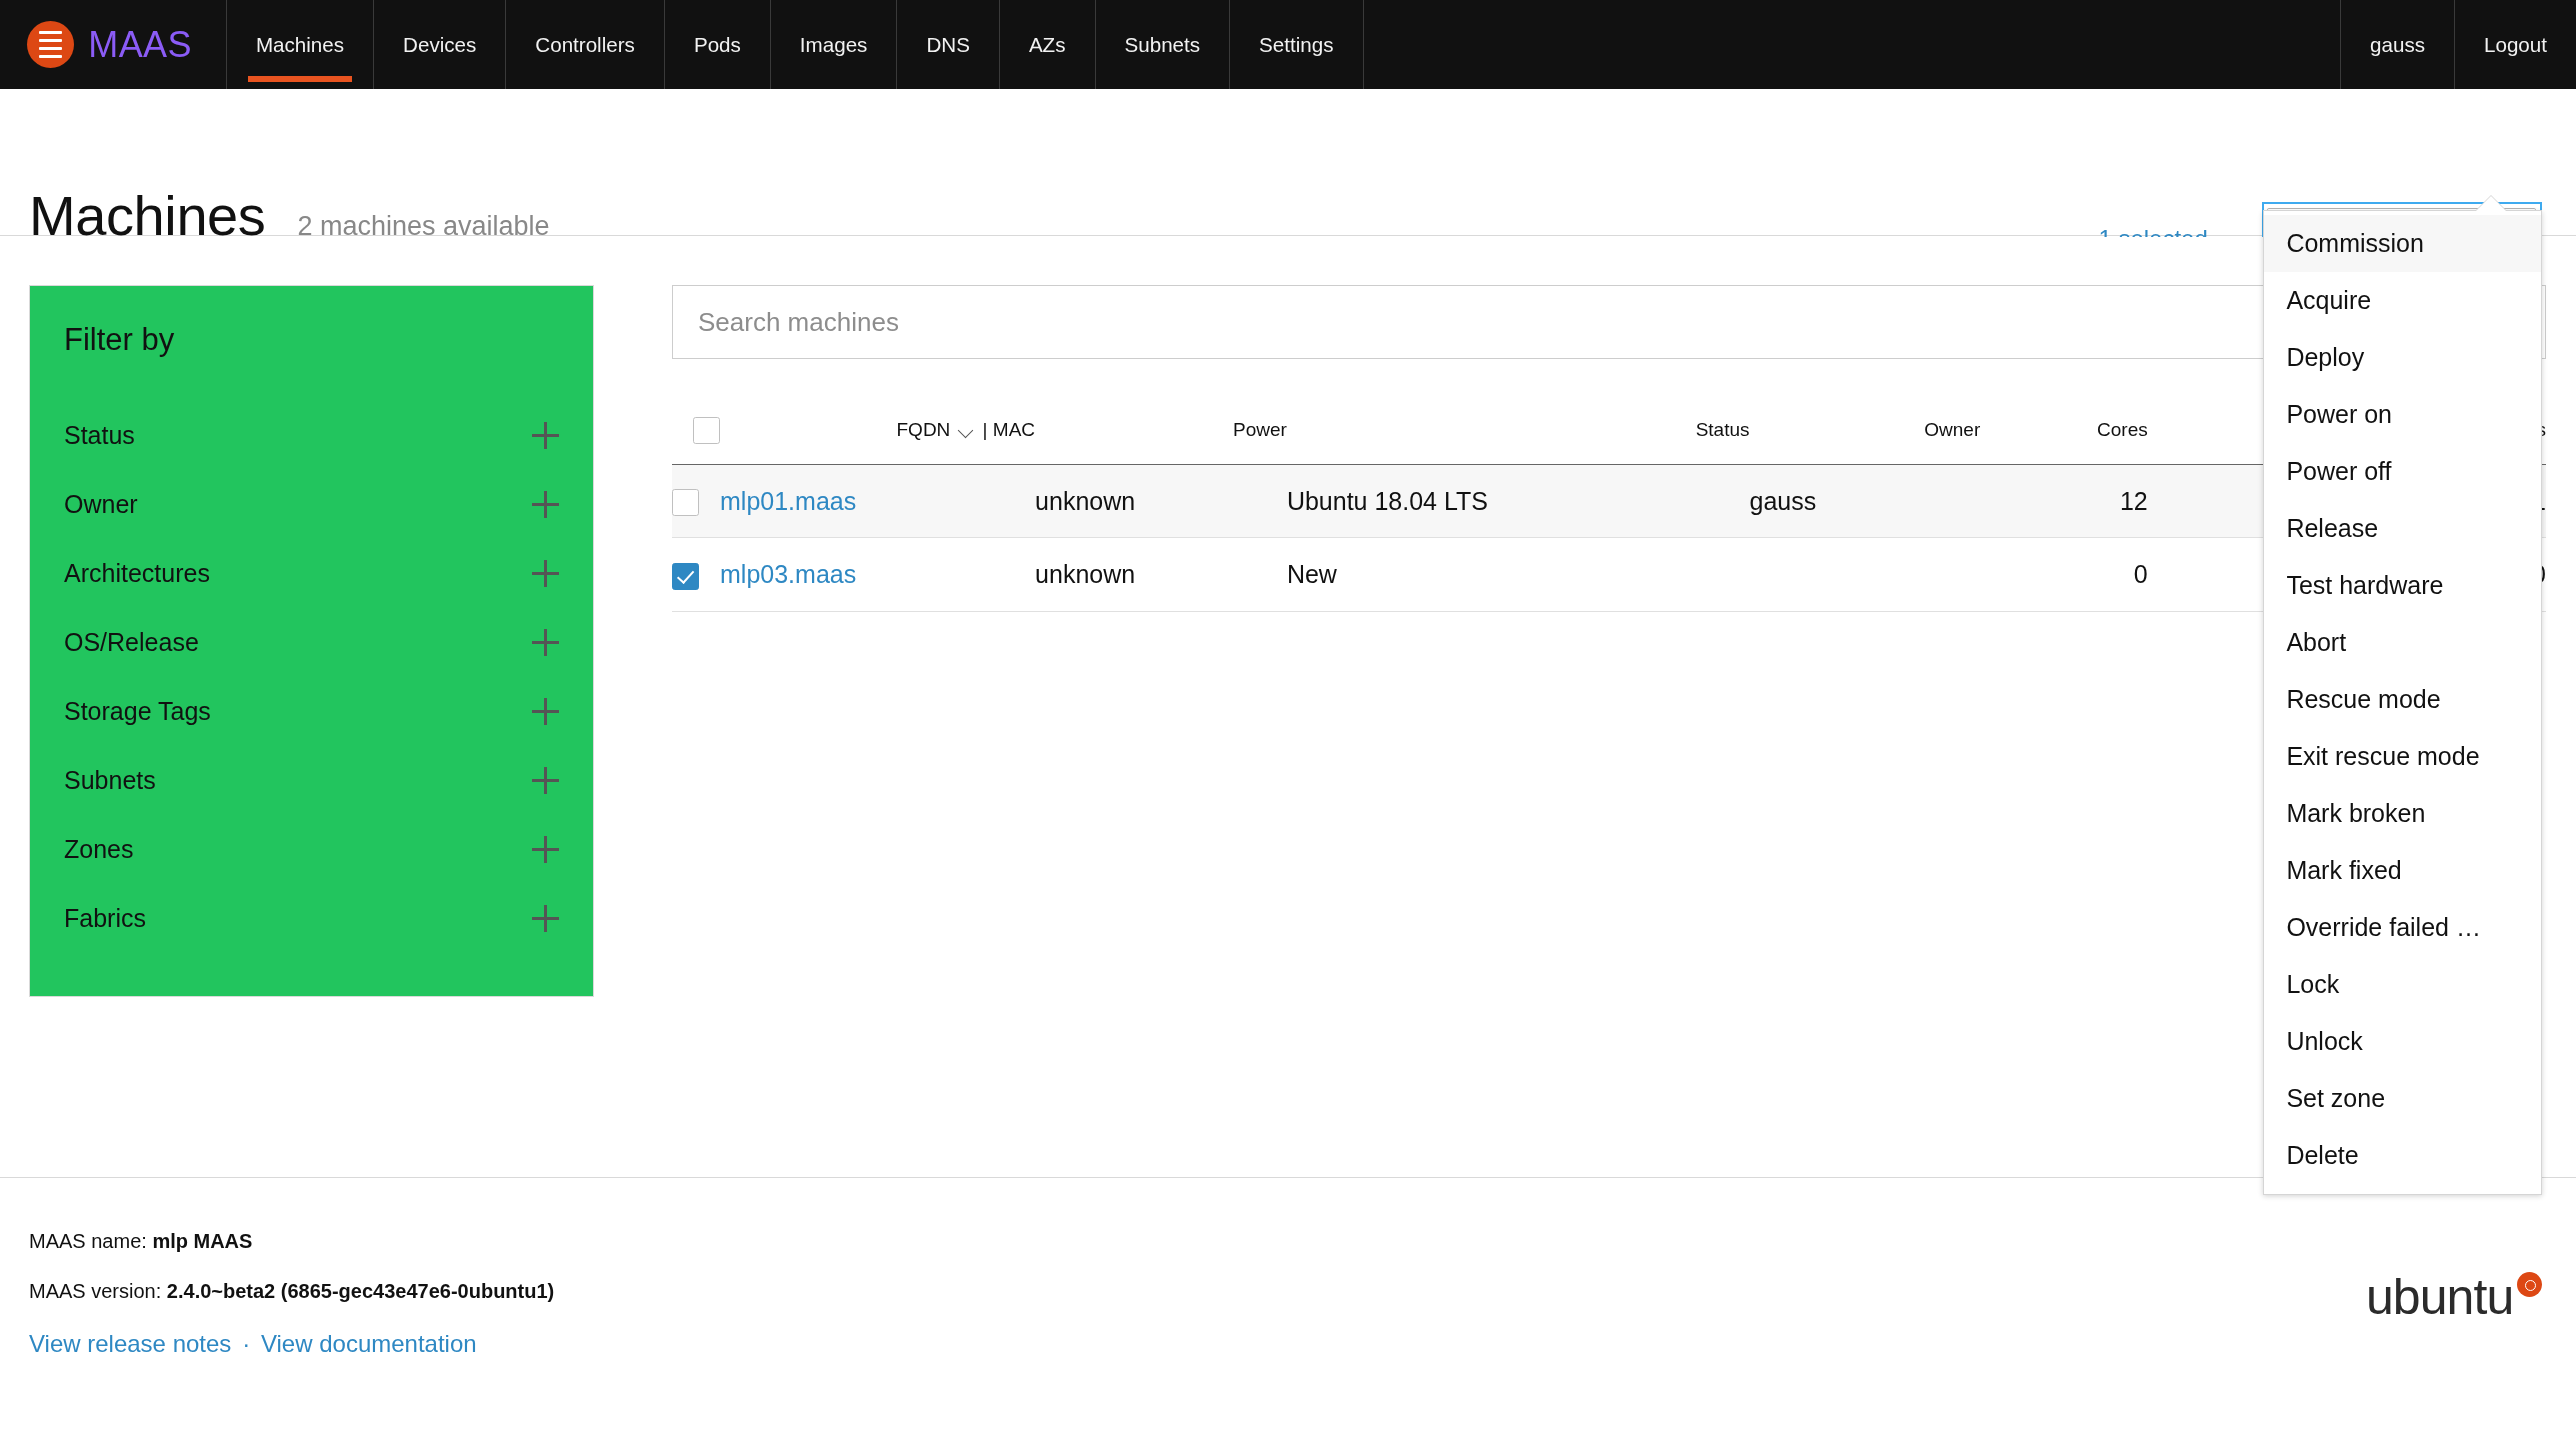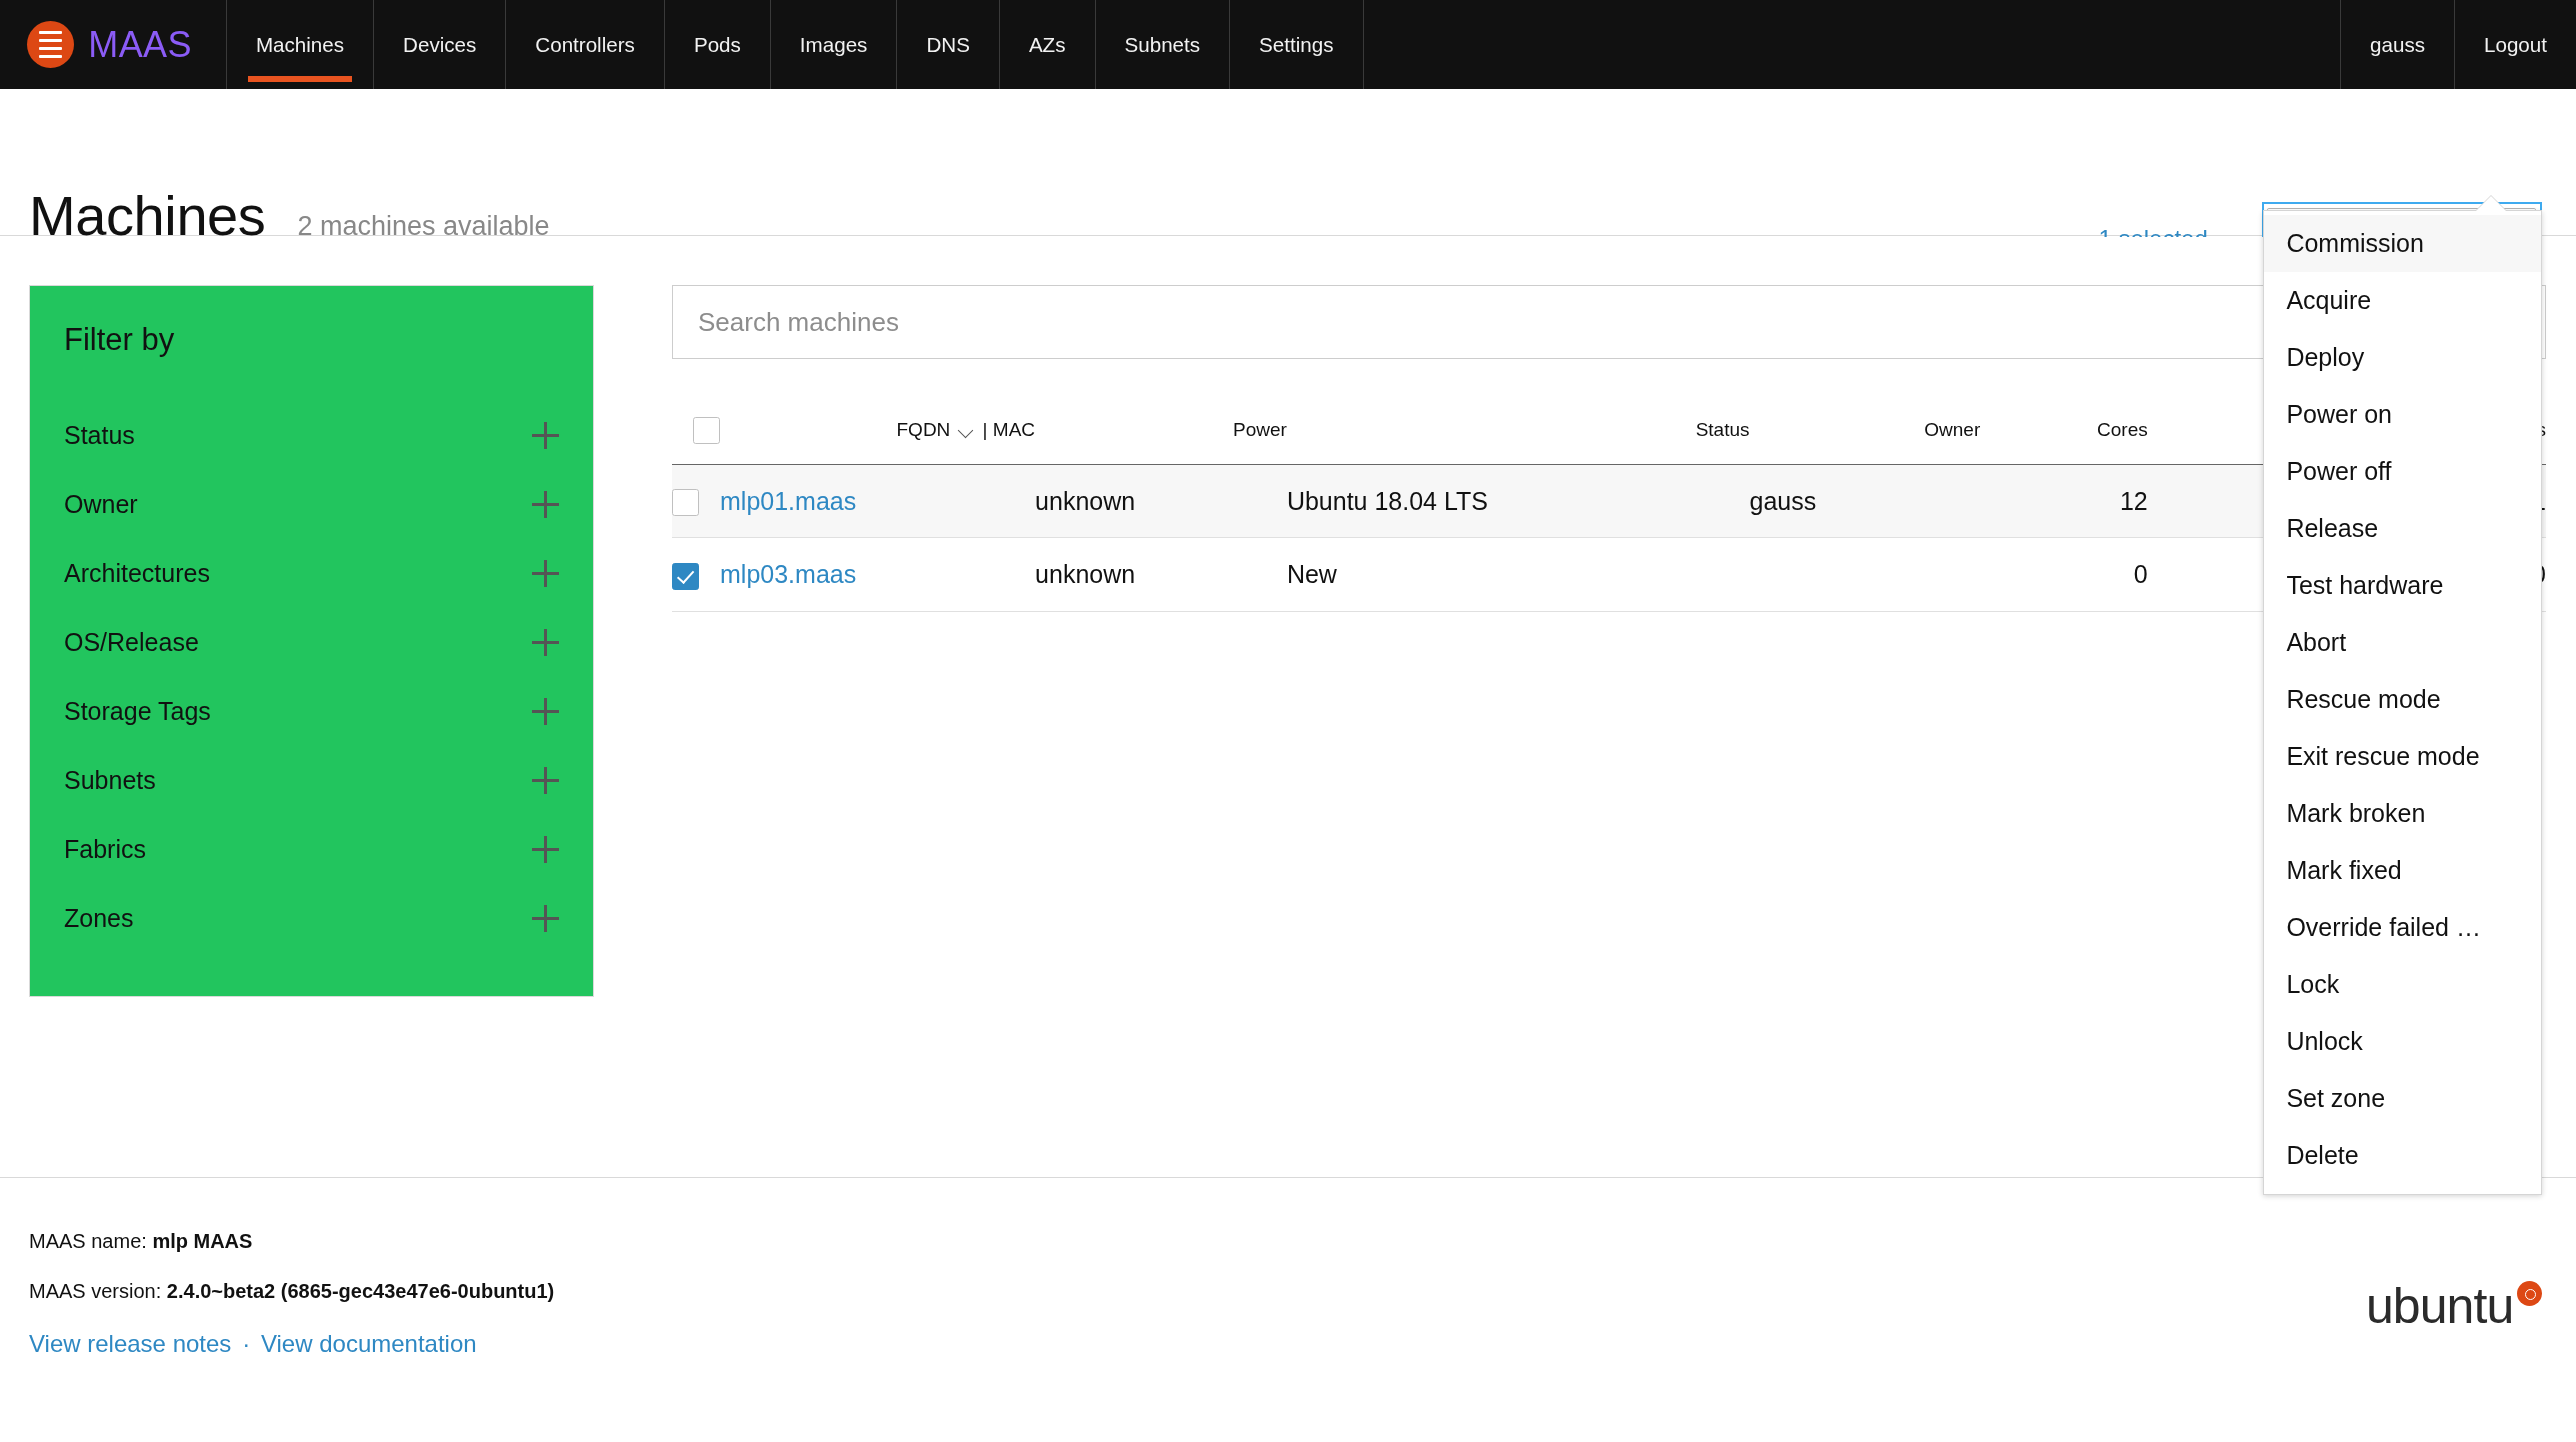--- a/index.html
+++ b/index.html
@@ -210,21 +210,21 @@
     background:#fff; border-top: 0.9px solid #d9d9d9;
     padding: 52px 34px 0 29px;
   }
   .foot-line { font-size: 20px; font-weight: 300; color:#111; margin-bottom: 27px; }
   .foot-line b { font-weight: 700; }
   .foot-links { margin-top: 27px; font-size: 24px; font-weight: 300; }
   .foot-links a { color:#2e88c3; text-decoration:none; cursor:pointer; }
   .dot-sep { color:#2e88c3; margin: 0 10.8px; }
 
   .ubuntu-logo {
-    position:absolute; right: 34px; top: 99px;
+    position:absolute; right: 34px; top: 90px;
     display:flex; align-items:flex-start; gap: 3.6px;
   }
   .ubuntu-word { font-size: 50px; font-weight: 300; color:#2b2b2b; letter-spacing: -0.9px; }
   .ubuntu-cof {
     width: 25px; height: 25px; border-radius:50%;
     background:#dd4814; margin-top: 3.6px; position:relative;
   }
   .ubuntu-cof::after {
     content:""; position:absolute; left: 8px; top: 8px;
     width: 9px; height: 9px; border-radius:50%;
@@ -344,25 +344,25 @@
     </div>
     <div class="filter-row">
       <span class="filter-label">Storage Tags</span>
       <span class="plus"></span>
     </div>
     <div class="filter-row">
       <span class="filter-label">Subnets</span>
       <span class="plus"></span>
     </div>
     <div class="filter-row">
+      <span class="filter-label">Zones</span>
+      <span class="plus"></span>
+    </div>
+    <div class="filter-row">
       <span class="filter-label">Fabrics</span>
-      <span class="plus"></span>
-    </div>
-    <div class="filter-row">
-      <span class="filter-label">Zones</span>
       <span class="plus"></span>
     </div>
   </div>
 
   <div class="main-area">
     <div class="search-box">
       <input type="text" placeholder="Search machines" style="">
     </div>
 
     <table class="machines">

